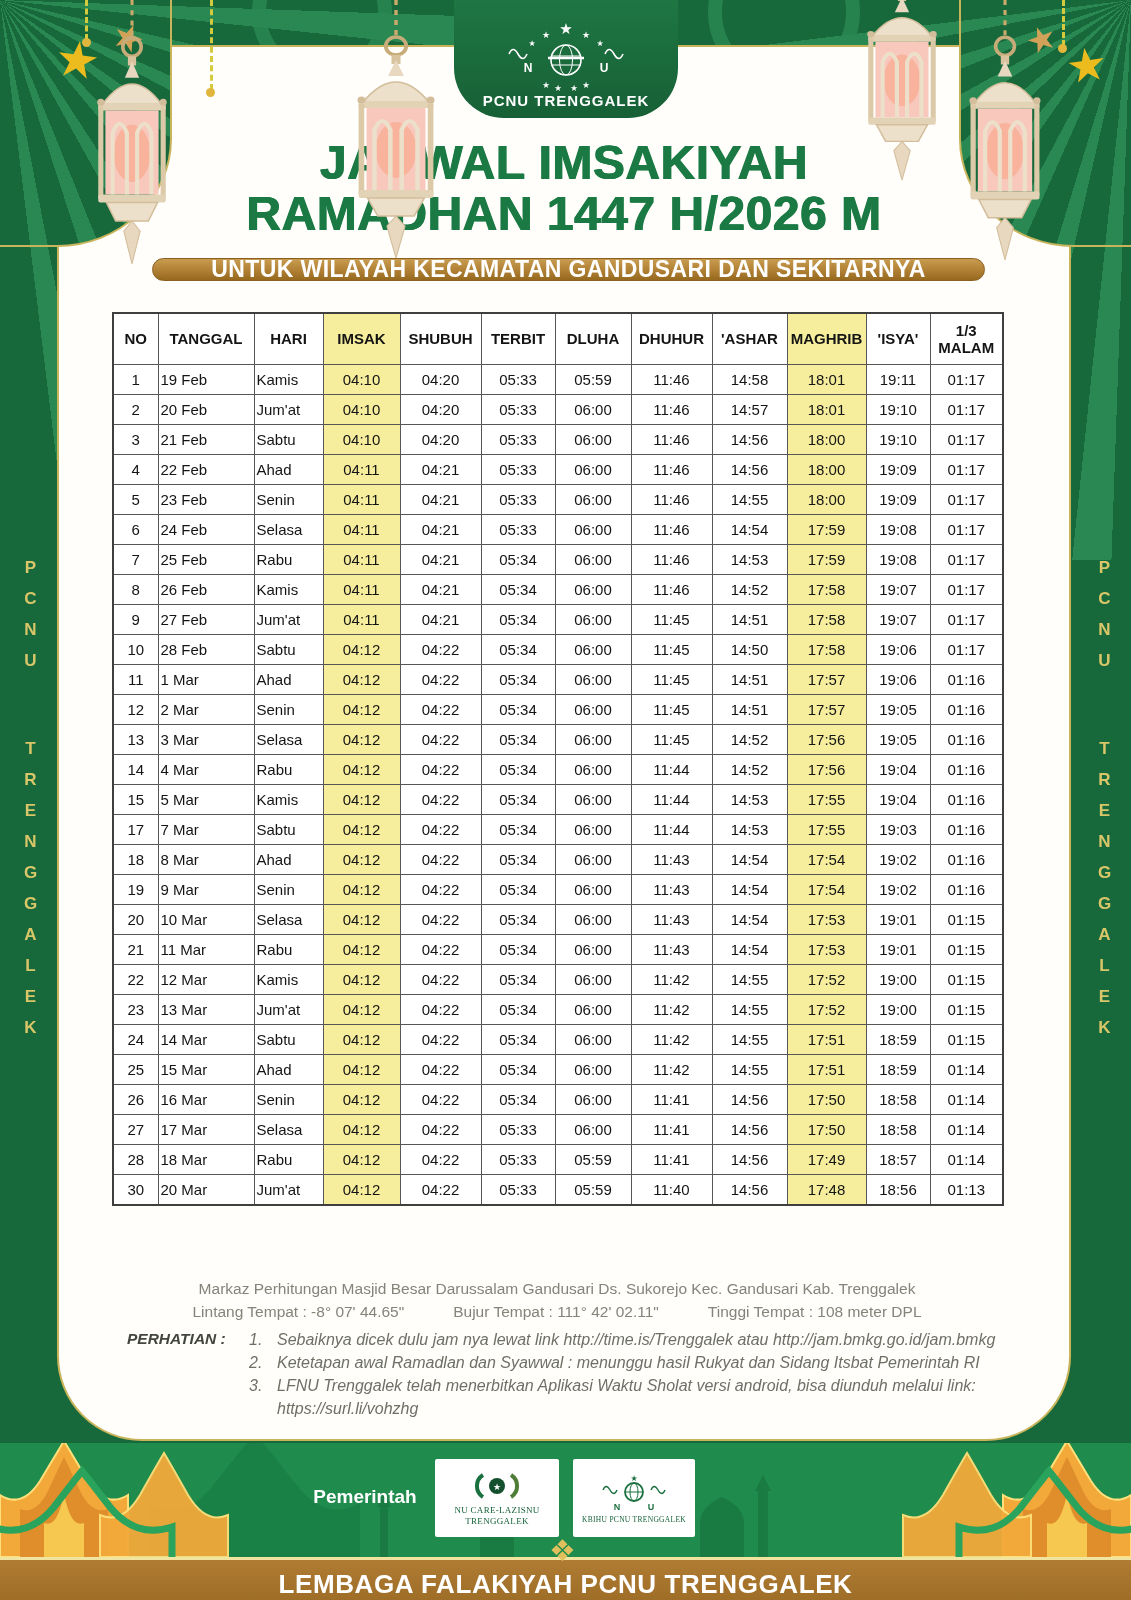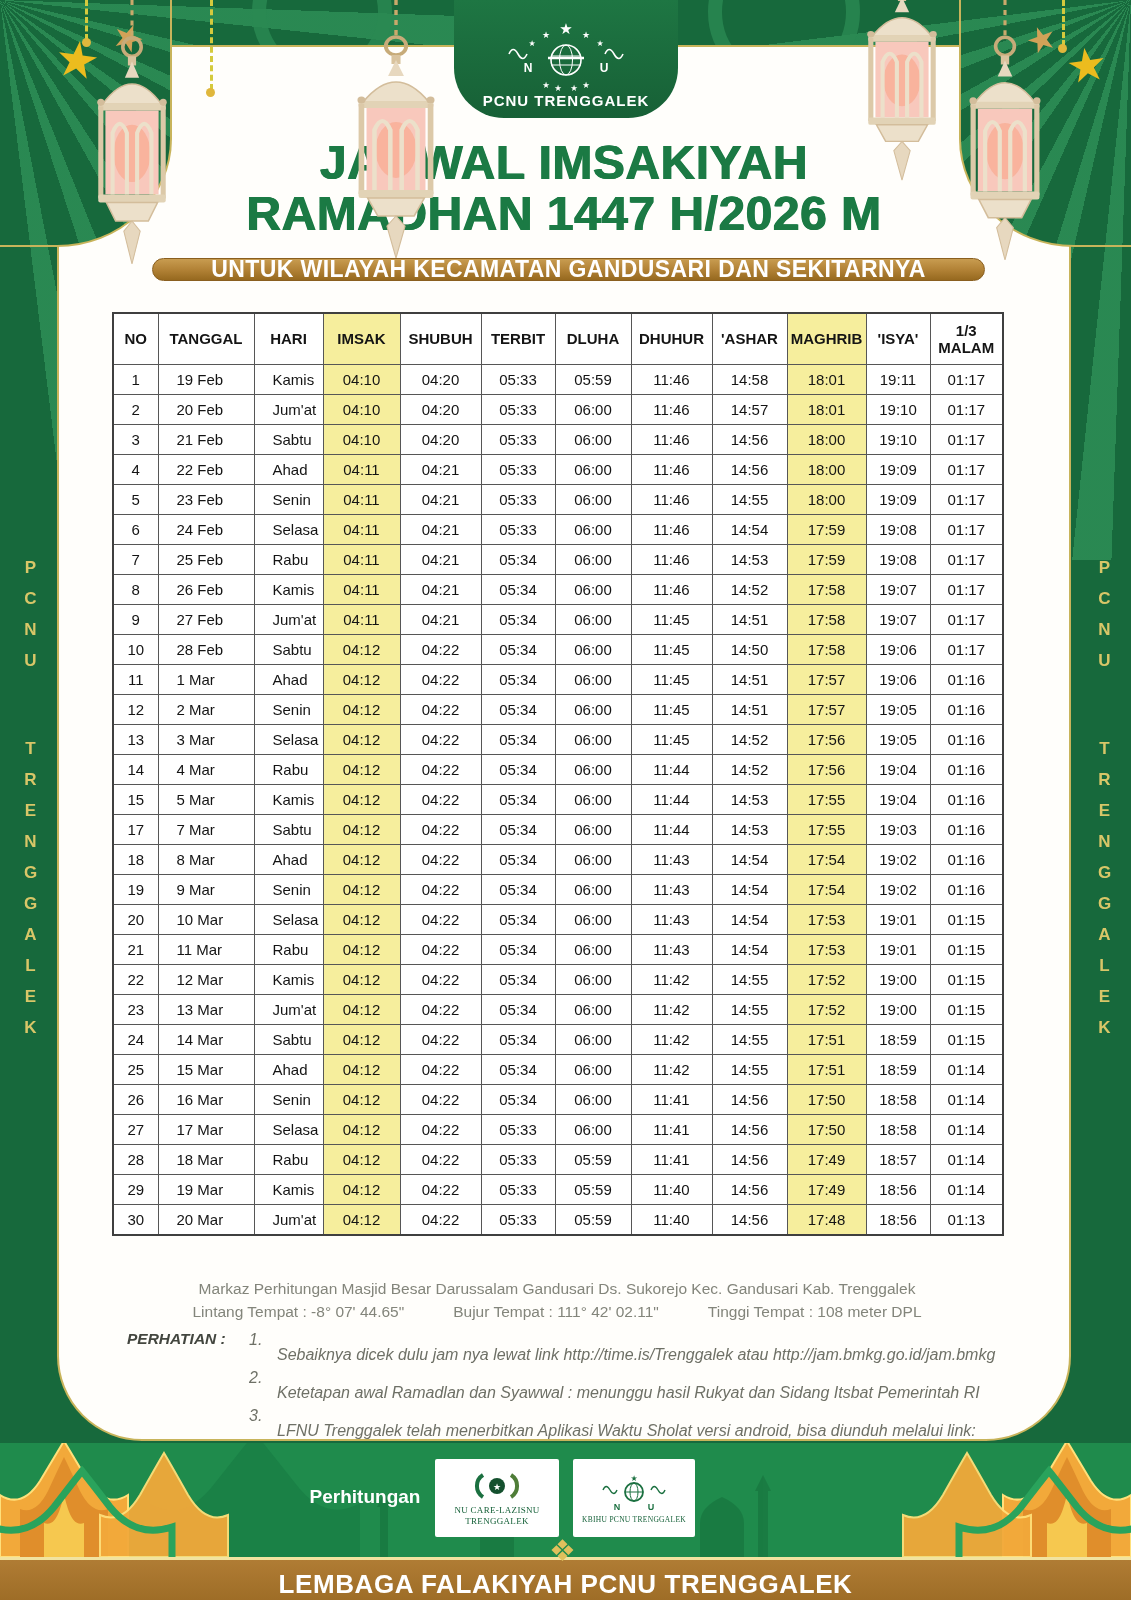--- a/index.html
+++ b/index.html
@@ -52,34 +52,34 @@
          border:1px solid #8a5f1f;display:flex;align-items:center;justify-content:center;box-sizing:border-box;}
   .region-banner span{color:#fff;font-weight:bold;font-size:23px;letter-spacing:.4px;white-space:nowrap;}
 
   
   .main-table{position:absolute;left:53px;top:265px;width:890px;border-collapse:collapse;
               table-layout:fixed;background:#fff;border:2px solid #3f3f3f;}
   .main-table th,.main-table td{border:1px solid #565656;text-align:center;vertical-align:middle;
               color:#141414;background:#fff;padding:0;overflow:hidden;}
   .main-table th{height:50px;font-size:15px;font-weight:bold;line-height:1.15;}
   .main-table td{height:29px;font-size:15px;}
-  .main-table td:nth-child(2),.main-table td:nth-child(3){text-align:left;padding-left:18px;}
+  .main-table td:nth-child(2),.main-table td:nth-child(3){text-align:left;padding-left:2px;}
   .main-table .hl{background:#f6ee9d;}
 
   
   .footnote1{position:absolute;left:53px;top:1233px;width:890px;text-align:center;color:#83857b;font-size:15.5px;}
   .footnote2{position:absolute;left:53px;top:1256px;width:890px;display:flex;justify-content:center;gap:49px;
              color:#83857b;font-size:15.5px;}
   .notes{position:absolute;left:68px;top:1281px;width:880px;display:flex;gap:14px;
          color:#6e7066;font-style:italic;font-size:16px;line-height:1.44;}
   .notes-label{font-weight:bold;color:#43463f;flex:none;width:108px;font-size:15.5px;}
   .notes ol{margin:0;padding:0;list-style:none;}
   .notes li{display:flex;}
   .notes .num{width:28px;flex:none;}
-  .notes .txt{white-space:pre-line;margin-top:15px;}
+  .notes .txt{white-space:pre-line;}
 
   
   .footer-green{position:absolute;left:0;top:1443px;width:1131px;height:114px;background:#1f8b4c;z-index:2;overflow:hidden;}
   .mosque-sil{position:absolute;left:0;top:0;width:1131px;height:114px;}
   .arch{position:absolute;top:0;height:114px;width:240px;}
   .arch-left{left:0;}
   .arch-right{right:0;transform:scaleX(-1);}
   .sponsorship-label{position:absolute;left:300px;top:1486px;width:130px;text-align:center;color:#fff;
          font-weight:bold;font-size:19px;z-index:3;}
   .sponsor-card{position:absolute;top:1459px;width:124px;height:78px;background:#fff;border-radius:2px;z-index:3;
@@ -565,34 +565,20 @@
             <td>04:22</td>
             <td>05:33</td>
             <td>05:59</td>
             <td>11:41</td>
             <td>14:56</td>
             <td class="hl">17:49</td>
             <td>18:57</td>
             <td>01:14</td>
           </tr>
           <tr>
-            <td>29</td>
-            <td>19 Mar</td>
-            <td>Kamis</td>
-            <td class="hl">04:12</td>
-            <td>04:22</td>
-            <td>05:33</td>
-            <td>05:59</td>
-            <td>11:40</td>
-            <td>14:56</td>
-            <td class="hl">17:49</td>
-            <td>18:56</td>
-            <td>01:14</td>
-          </tr>
-          <tr>
             <td>30</td>
             <td>20 Mar</td>
             <td>Jum'at</td>
             <td class="hl">04:12</td>
             <td>04:22</td>
             <td>05:33</td>
             <td>05:59</td>
             <td>11:40</td>
             <td>14:56</td>
             <td class="hl">17:48</td>
@@ -706,21 +692,21 @@
     </svg>
     <svg class="arch arch-right" viewBox="0 0 240 114" preserveAspectRatio="none">
       <path d="M0,114 L0,52 Q22,66 40,38 Q58,8 64,-2 Q70,8 88,38 Q106,66 128,52 L128,114 Z" fill="#f2a93a" stroke="#ffe07a" stroke-width="2"></path>
       <path d="M20,114 L20,66 Q36,72 48,48 Q60,22 64,14 Q68,22 80,48 Q92,72 108,66 L108,114 Z" fill="#e08e2b"></path>
       <path d="M44,114 L44,80 Q54,84 60,66 Q64,54 64,48 Q64,54 68,66 Q74,84 84,80 L84,114 Z" fill="#f6c84f"></path>
       <path d="M100,114 L100,72 Q122,82 140,52 Q158,20 164,10 Q170,20 188,52 Q206,82 228,72 L228,114 Z" fill="#f2a93a" stroke="#ffe07a" stroke-width="2" opacity="0.95"></path>
       <path d="M-8,114 L-8,84 Q28,96 54,64 Q74,38 82,28 Q90,38 110,64 Q136,96 172,84 L172,114" fill="none" stroke="#2aa35c" stroke-width="7"></path>
     </svg>
   </div>
 
-  <div class="sponsorship-label">Perhitungan</div>
+  <div class="sponsorship-label">Pemerintah</div>
 
   <div class="sponsor-card sponsor-card1">
     <svg width="64" height="36" viewBox="0 0 64 36">
       <path d="M18,6 a13,13 0 0 0 0,22" fill="none" stroke="#1b7040" stroke-width="4"></path>
       <path d="M46,6 a13,13 0 0 1 0,22" fill="none" stroke="#4f7d38" stroke-width="4"></path>
       <circle cx="32" cy="17" r="8" fill="#14502e"></circle>
       <text x="32" y="21" font-size="9" fill="#fff" text-anchor="middle">★</text>
     </svg>
     <div class="sponsor-text">NU CARE-LAZISNU</div>
     <div class="sponsor-text">TRENGGALEK</div>

